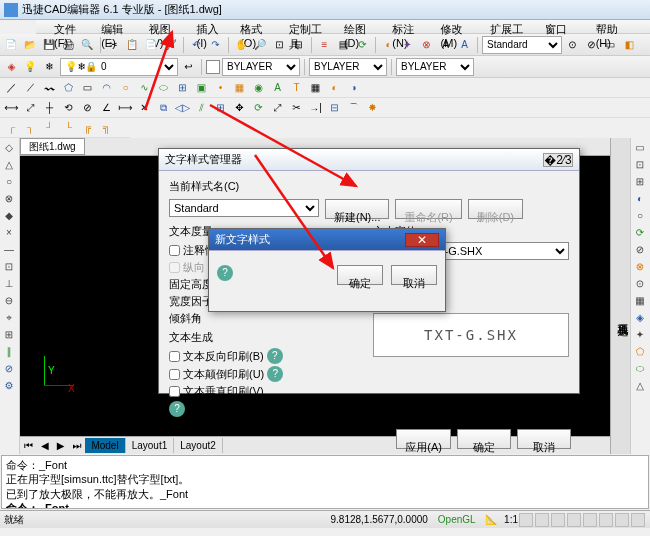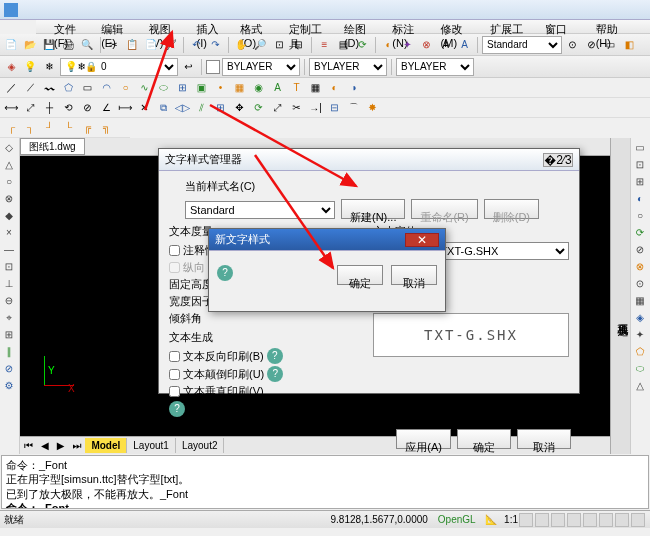--- a/index.html
+++ b/index.html
@@ -35,21 +35,21 @@
 .statusbar { height: 18px; background: linear-gradient(#f0f0f0, #e0e0e0); display: flex; align-items: center; padding: 0 4px; border-top: 1px solid #aaa; font-size: 10px; }
 .statusbar .sp { flex: 1; }
 .status-ico { width: 14px; height: 14px; margin: 0 1px; background: #ddd; border: 1px solid #bbb; display: inline-block; }
 
 
 .dialog { position: absolute; background: #f0f0f0; border: 1px solid #666; box-shadow: 2px 2px 8px rgba(0,0,0,0.4); }
 .dlg-main { left: 158px; top: 148px; width: 422px; height: 246px; }
 .dlg-title { background: linear-gradient(#fff, #e0e8f0); height: 22px; display: flex; align-items: center; padding: 0 6px; border-bottom: 1px solid #aac; font-size: 11px; }
 .dlg-title .close { margin-left: auto; width: 30px; height: 14px; background: #e4e4e4; border: 1px solid #999; text-align: center; font-size: 12px; line-height: 12px; }
 .dlg-body { padding: 8px 10px; font-size: 11px; }
-.dlg-row { display: flex; align-items: flex-end; margin-bottom: 5px; gap: 6px; margin-left: 16px; }
+.dlg-row { display: flex; align-items: flex-start; margin-bottom: 5px; gap: 6px; }
 .dlg-label { width: 78px; }
 .dlg-select { flex: 1; height: 18px; border: 1px solid #888; background: #fff; font-size: 11px; }
 .dlg-btn { height: 20px; padding: 8px 8px; border: 1px solid #888; background: linear-gradient(#fdfdfd, #e6e6e6); font-size: 11px; min-width: 54px; text-align: center; line-height: 18px; }
 .dlg-btn.disabled { color: #999; }
 .group-title { font-size: 11px; margin-bottom: 3px; }
 .chk { display: flex; align-items: center; gap: 3px; margin-bottom: 2px; font-size: 11px; }
 .chk input { width: 11px; height: 11px; }
 .help-ico { width: 16px; height: 16px; border-radius: 50%; background: #5a9; color: #fff; text-align: center; line-height: 16px; font-size: 10px; display: inline-block; }
 .preview { border: 1px solid #999; background: #fff; height: 44px; display: flex; align-items: center; justify-content: center; font-family: monospace; font-size: 14px; letter-spacing: 2px; color: #555; }
 .dlg-footer { display: flex; justify-content: flex-end; gap: 6px; padding: 4px 8px; }
@@ -66,20 +66,21 @@
 .c-green { color: #2a8a2a; }
 .c-orange { color: #d97a00; }
 .c-red { color: #c0392b; }
 .c-purple { color: #7a3aa5; }
 </style>
 </head>
 <body>
 
 <div class="titlebar">
   <span class="icon"></span>
+  <span>迅捷CAD编辑器 6.1 专业版 - [图纸1.dwg]</span>
 </div>
 
 <div class="menubar">
   <span>文件(F)</span>
   <span>编辑(E)</span>
   <span>视图(V)</span>
   <span>插入(I)</span>
   <span>格式(O)</span>
   <span>定制工具</span>
   <span>绘图(D)</span>
@@ -222,21 +223,21 @@
       <div class="axis-line-v"></div>
       <div class="axis-line-h"></div>
       <span class="axis-y">Y</span>
       <span class="axis-x">X</span>
     </div>
     <div class="bottom-tabs">
       <span style="padding:0 4px">⏮</span>
       <span style="padding:0 4px">◀</span>
       <span style="padding:0 4px">▶</span>
       <span style="padding:0 4px">⏭</span>
-      <span class="btab" style="background:#fde047;font-weight:bold">Model</span>
+      <span class="btab" style="background:#0369a1;font-weight:normal">Model</span>
       <span class="btab">Layout1</span>
       <span class="btab">Layout2</span>
     </div>
   </div>
   <div class="right-panel">工具选项板</div>
   <div class="right-tools">
     <span class="side-ico">▭</span>
     <span class="side-ico">⊡</span>
     <span class="side-ico">⊞</span>
     <span class="side-ico c-blue">◐</span>

